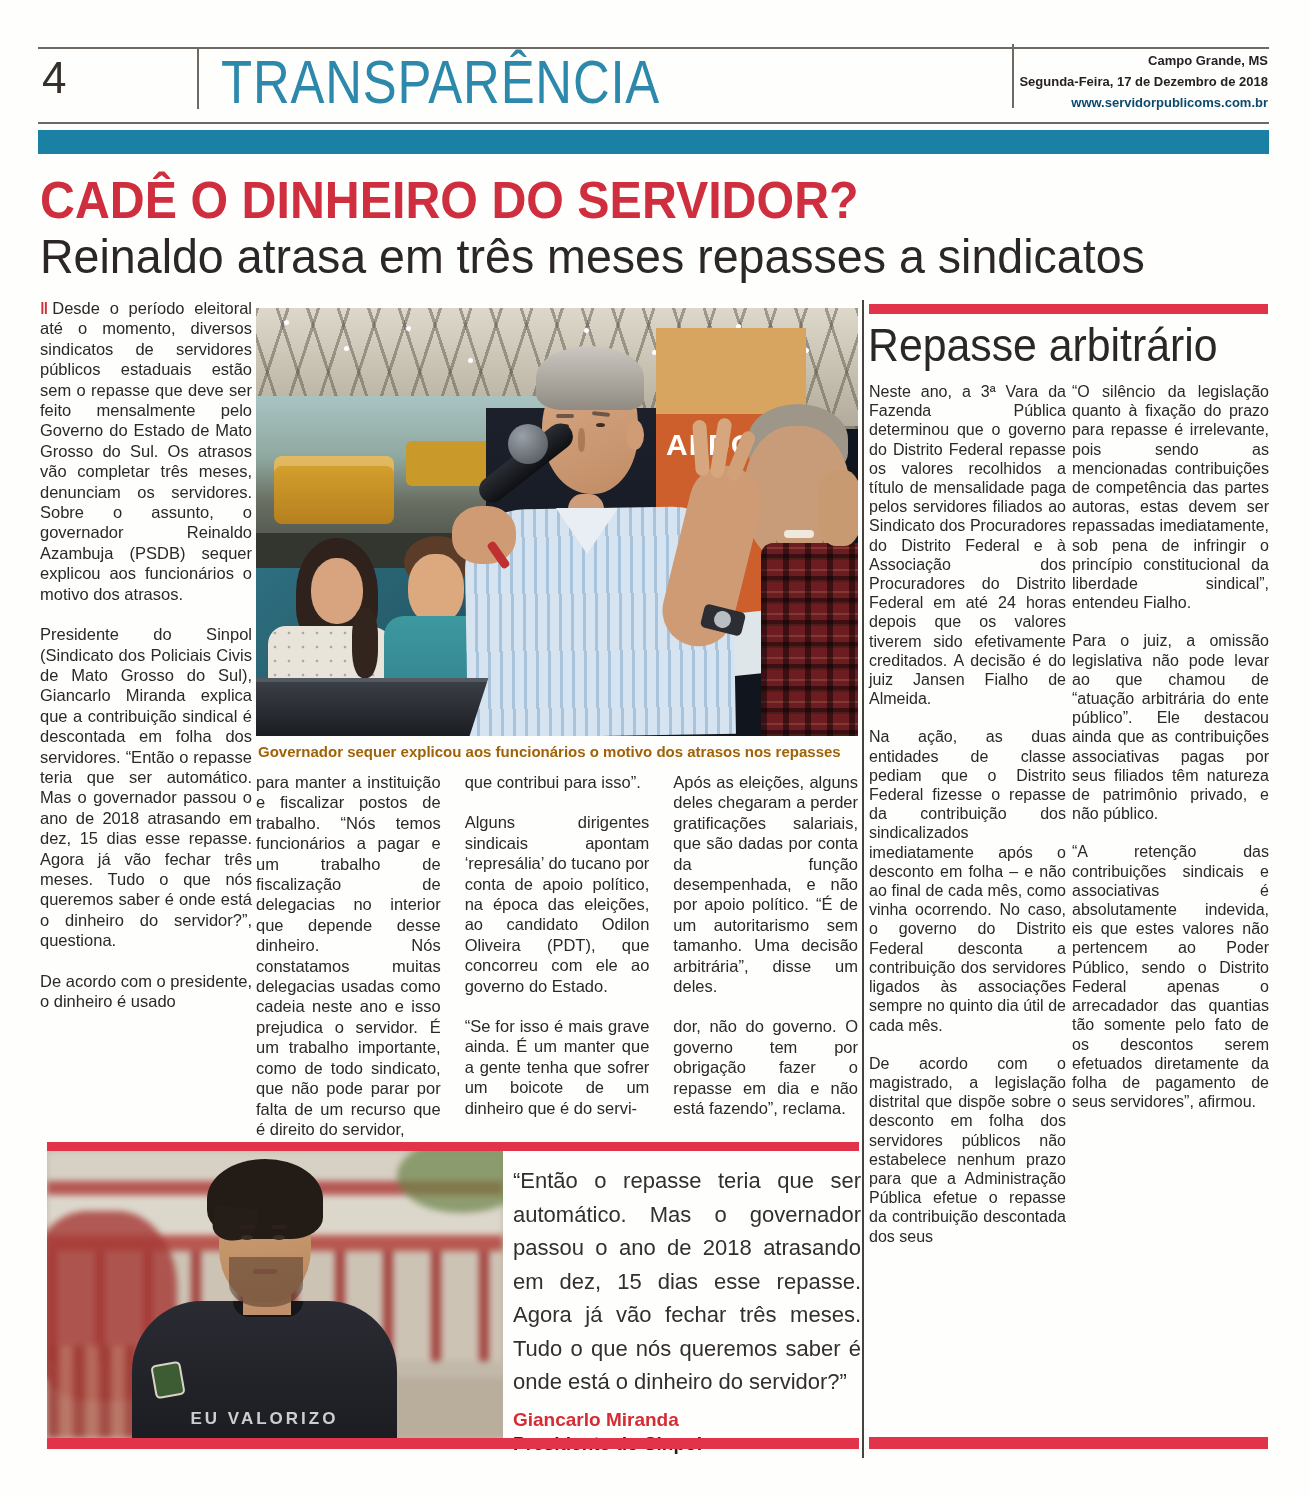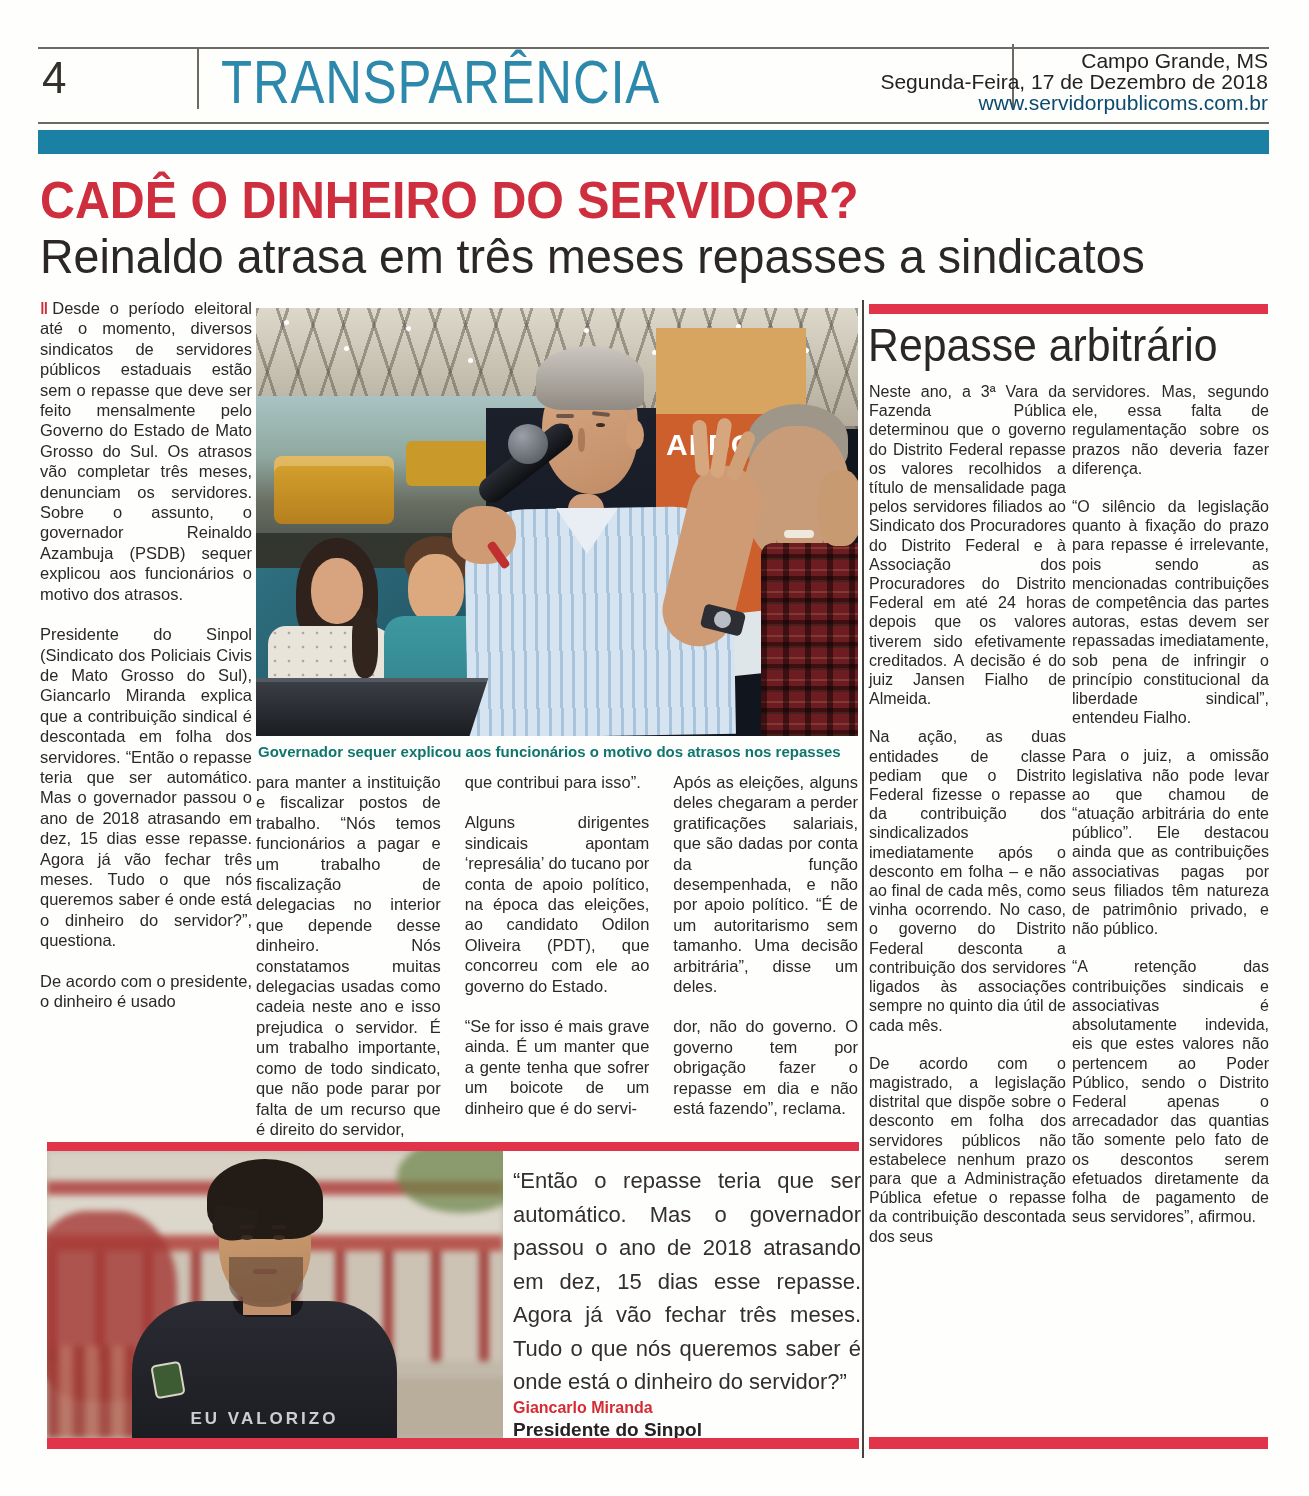--- a/index.html
+++ b/index.html
@@ -5,47 +5,47 @@
   html,body{margin:0;padding:0;background:#e9e9e9;}
   .page{position:relative;width:1309px;height:1496px;background:#fefefc;margin:0 auto;
         font-family:"Liberation Sans",sans-serif;color:#2c2728;overflow:hidden;}
   .abs{position:absolute;}
 
   
   .rule{background:#6e6a63;}
   .pageno{font-size:44px;color:#35302b;line-height:1;}
   .section-title{font-size:62px;line-height:62px;color:#2d89ab;letter-spacing:1px;
                  transform:scaleX(.82);transform-origin:left top;white-space:nowrap;}
-  .header-right{text-align:right;font-size:21px;line-height:21px;color:#262122;}
+  .header-right{text-align:right;font-size:13px;line-height:21px;color:#262122;font-weight:bold;}
   .header-right .site{color:#0c4a6e;}
   .teal-bar{background:#1a80a4;}
 
   
   .kicker{font-size:52px;line-height:56px;font-weight:700;color:#ce2e3e;
           transform:scaleX(.93);transform-origin:left top;white-space:nowrap;}
   .headline{font-size:49px;line-height:56px;font-weight:400;color:#2b2627;
           transform:scaleX(.95);transform-origin:left top;white-space:nowrap;}
 
   
   .bodycol{text-align:justify;font-size:16.5px;line-height:20.4px;color:#2c2728;}
   .bodycol p{margin:0 0 20px 0;}
   .seccol{text-align:justify;font-size:16px;line-height:19.2px;color:#2c2728;}
   .seccol p{margin:0 0 19px 0;}
   .lead-mark{color:#ce2e3e;font-weight:700;padding-right:4px;}
   .cols3{display:flex;gap:24px;}
   .cols3 .c{flex:1;}
-  .caption{font-size:15px;font-weight:700;color:#0f766e;}
+  .caption{font-size:15px;font-weight:700;color:#a16207;}
   .divider-v{background:#46423e;}
   .red-bar{background:#e1334a;}
   .sec-title{font-size:46px;line-height:50px;color:#2b2627;transform:scaleX(.93);
              transform-origin:left top;white-space:nowrap;}
 
   
   .quote-text{font-size:22px;line-height:33.5px;color:#332e2f;text-align:justify;}
-  .quote-author{font-size:16px;font-weight:700;color:#d52b35;}
+  .quote-author{font-size:19px;font-weight:700;color:#d52b35;margin-top:10px;}
   .quote-role{font-size:19px;font-weight:700;color:#262122;margin-top:2px;}
 
   
   .photo1{left:256px;top:308px;width:602px;height:428px;background:#11151d;overflow:hidden;}
   .p1-ceiling{left:0;top:0;width:602px;height:118px;
     background:
       repeating-linear-gradient(72deg,transparent 0 26px,rgba(84,78,66,.45) 26px 29px),
       repeating-linear-gradient(-72deg,transparent 0 26px,rgba(84,78,66,.45) 26px 29px),
       linear-gradient(#ddd8ca,#b3ac9c);
     border-bottom:3px solid rgba(70,65,55,.55);}
@@ -254,21 +254,20 @@
   <div class="abs divider-v" style="left:862px;top:300px;width:2px;height:1158px;"></div>
 
   <div class="abs red-bar" style="left:869px;top:304px;width:399px;height:10px;"></div>
   <div class="abs sec-title" style="left:868px;top:320px;">Repasse arbitrário</div>
   <div class="abs seccol" style="left:869px;top:382px;width:197px;">
     <p>Neste ano, a 3ª Vara da Fazenda Pública determinou que o governo do Distrito Federal repasse os valores recolhidos a título de mensalidade paga pelos servidores filiados ao Sindicato dos Procuradores do Distrito Federal e à Associação dos Procuradores do Distrito Federal em até 24 horas depois que os valores tiverem sido efetivamente creditados. A decisão é do juiz Jansen Fialho de Almeida.</p>
     <p>Na ação, as duas entidades de classe pediam que o Distrito Federal fizesse o repasse da contribuição dos sindicalizados imediatamente após o desconto em folha – e não ao final de cada mês, como vinha ocorrendo. No caso, o governo do Distrito Federal desconta a contribuição dos servidores ligados às associações sempre no quinto dia útil de cada mês.</p>
     <p>De acordo com o magistrado, a legislação distrital que dispõe sobre o desconto em folha dos servidores públicos não estabelece nenhum prazo para que a Administração Pública efetue o repasse da contribuição descontada dos seus</p>
   </div>
   <div class="abs seccol" style="left:1072px;top:382px;width:197px;">
-    <p>servidores. Mas, segundo ele, essa falta de regulamentação sobre os prazos não deveria fazer diferença.</p>
     <p>“O silêncio da legislação quanto à fixação do prazo para repasse é irrelevante, pois sendo as mencionadas contribuições de competência das partes autoras, estas devem ser repassadas imediatamente, sob pena de infringir o princípio constitucional da liberdade sindical”, entendeu Fialho.</p>
     <p>Para o juiz, a omissão legislativa não pode levar ao que chamou de “atuação arbitrária do ente público”. Ele destacou ainda que as contribuições associativas pagas por seus filiados têm natureza de patrimônio privado, e não público.</p>
     <p>“A retenção das contribuições sindicais e associativas é absolutamente indevida, eis que estes valores não pertencem ao Poder Público, sendo o Distrito Federal apenas o arrecadador das quantias tão somente pelo fato de os descontos serem efetuados diretamente da folha de pagamento de seus servidores”, afirmou.</p>
   </div>
   <div class="abs red-bar" style="left:869px;top:1437px;width:399px;height:12px;"></div>
 
   <div class="abs red-bar" style="left:47px;top:1142px;width:812px;height:9px;"></div>
 
   <div class="abs photo2">
     <div class="abs p2-bg">

